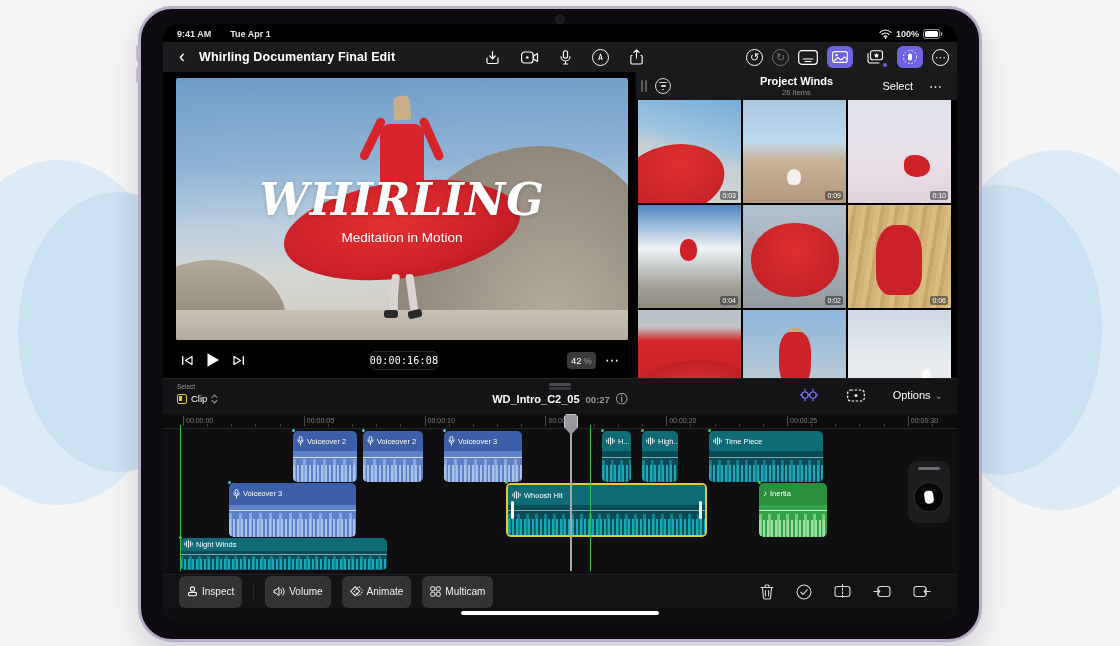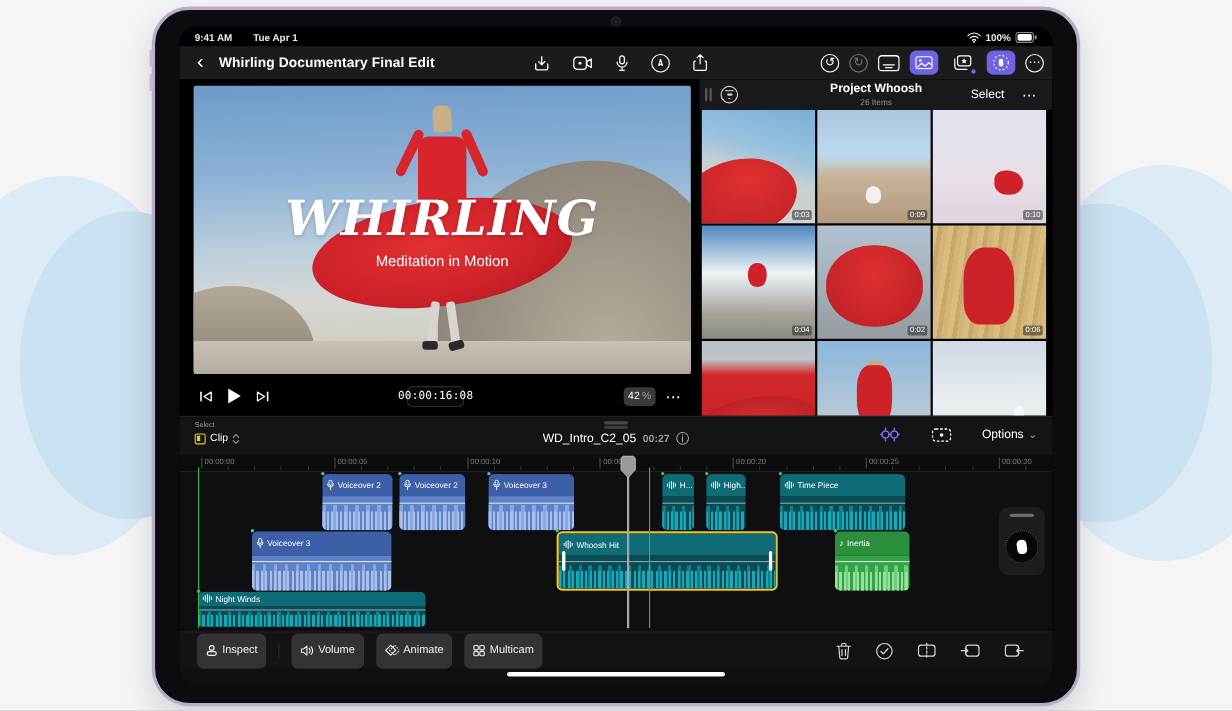--- a/index.html
+++ b/index.html
@@ -71,21 +71,21 @@
   .fig-shoe { position:absolute; top:214px; width:14px; height:8px; background:#2a2a2c; border-radius:3px; }
   .fs1 { left:102px;} .fs2 { left:126px; transform:rotate(-14deg); }
   .v-title { position:absolute; left:0; top:96px; width:100%; text-align:center; color:#fff;
              font-family:"DejaVu Serif", serif; font-style:italic; font-weight:bold; font-size:44px;
              letter-spacing:1px; text-shadow:0 1px 4px rgba(0,0,0,.18); }
   .v-sub { position:absolute; left:0; top:152px; width:100%; text-align:center; color:#fff; font-size:13.5px; }
 
   
   .transport { position:absolute; left:0; top:316px; width:472px; height:40px; display:flex; align-items:center; }
   .tr-icons { display:flex; gap:13px; align-items:center; margin-left:18px; }
-  .timecode { position:absolute; left:207px; width:52px; height:19px; background:#070707; border:1px solid #2a2a2c;
+  .timecode { position:absolute; left:207px; width:68px; height:19px; background:#070707; border:1px solid #2a2a2c;
               border-radius:5px; color:#fff; font-family:"DejaVu Sans Mono", monospace; font-size:10px;
               display:flex; align-items:center; justify-content:center; letter-spacing:.2px; }
   .zoom-pill { position:absolute; left:404px; width:29px; height:17px; background:#3a3a3c; border-radius:4px;
                display:flex; align-items:center; justify-content:center; gap:2px; font-size:9.5px; color:#fff; }
   .zoom-pill .pct { color:#98989d; }
   .tr-more { position:absolute; left:442px; color:#fff; font-size:14px; letter-spacing:1px; }
 
   
   .panel { position:absolute; left:472px; top:48px; width:322px; height:306px; background:#000; overflow:hidden;
            border-left:1px solid #0a0a0a; }
@@ -138,21 +138,21 @@
   .tl-header { position:absolute; left:0; top:0; width:100%; height:35px; background:#141416; }
   .sel-label { position:absolute; left:14px; top:4px; font-size:6.5px; color:#98989d; }
   .sel-row { position:absolute; left:14px; top:14px; display:flex; align-items:center; gap:4px; }
   .clip-chip { width:10px; height:10px; border:1.5px solid #e7c82f; border-radius:2px; position:relative; background:#151515; }
   .clip-chip::after { content:""; position:absolute; left:1px; top:1px; width:3px; height:5px; background:#e7c82f; }
   .sel-mode { font-size:9.5px; color:#fff; }
   .tl-grab { position:absolute; left:50%; top:4px; transform:translateX(-50%); width:22px; height:2.5px;
              background:#4a4a4e; border-radius:2px; box-shadow:0 4px 0 #3a3a3e; }
   .tl-title-row { position:absolute; left:50%; top:14px; transform:translateX(-50%); display:flex;
                   align-items:center; gap:6px; white-space:nowrap; }
-  .tl-clip-name { font-size:11px; font-weight:normal; color:#fff; }
+  .tl-clip-name { font-size:11px; font-weight:bold; color:#fff; }
   .tl-clip-dur { font-size:9.5px; color:#98989d;font-weight:bold; }
   .info-ic { font-size:12px; color:#c7c7cc; line-height:1; }
   .tl-right { position:absolute; right:14px; top:8px; display:flex; align-items:center; gap:28px; }
   .options { display:flex; align-items:center; gap:4px; font-size:11px; color:#fff; }
   .options .chev { color:#98989d; font-size:10px; }
 
   .ruler { position:absolute; left:0; top:35px; width:100%; height:15px; background:#0c0c0d; border-bottom:1px solid #222; }
   .ruler-label { position:absolute; top:2px; font-size:7px; color:#7c7c80; border-left:1px solid #4a4a4e; padding-left:2px; line-height:10px; }
   .tick { position:absolute; bottom:1px; width:1px; height:3px; background:#39393c; }
 
@@ -370,21 +370,21 @@
           <div class="drag-pair">
               <i></i>
               <i></i>
             </div>
           <div class="filter-circ">
               <i class="fc1"></i>
               <i class="fc2"></i>
               <i class="fc3"></i>
             </div>
           <div class="panel-title-wrap">
-            <span class="panel-title">Project Whoosh</span>
+            <span class="panel-title">Project Winds</span>
             <span class="panel-count">26 Items</span>
           </div>
           <span class="select-btn">Select</span>
           <span class="panel-more">⋯</span>
         </div>
         <div class="media-grid">
           <div class="tile t1">
               <span class="dur">0:03</span>
             </div>
           <div class="tile t2">

